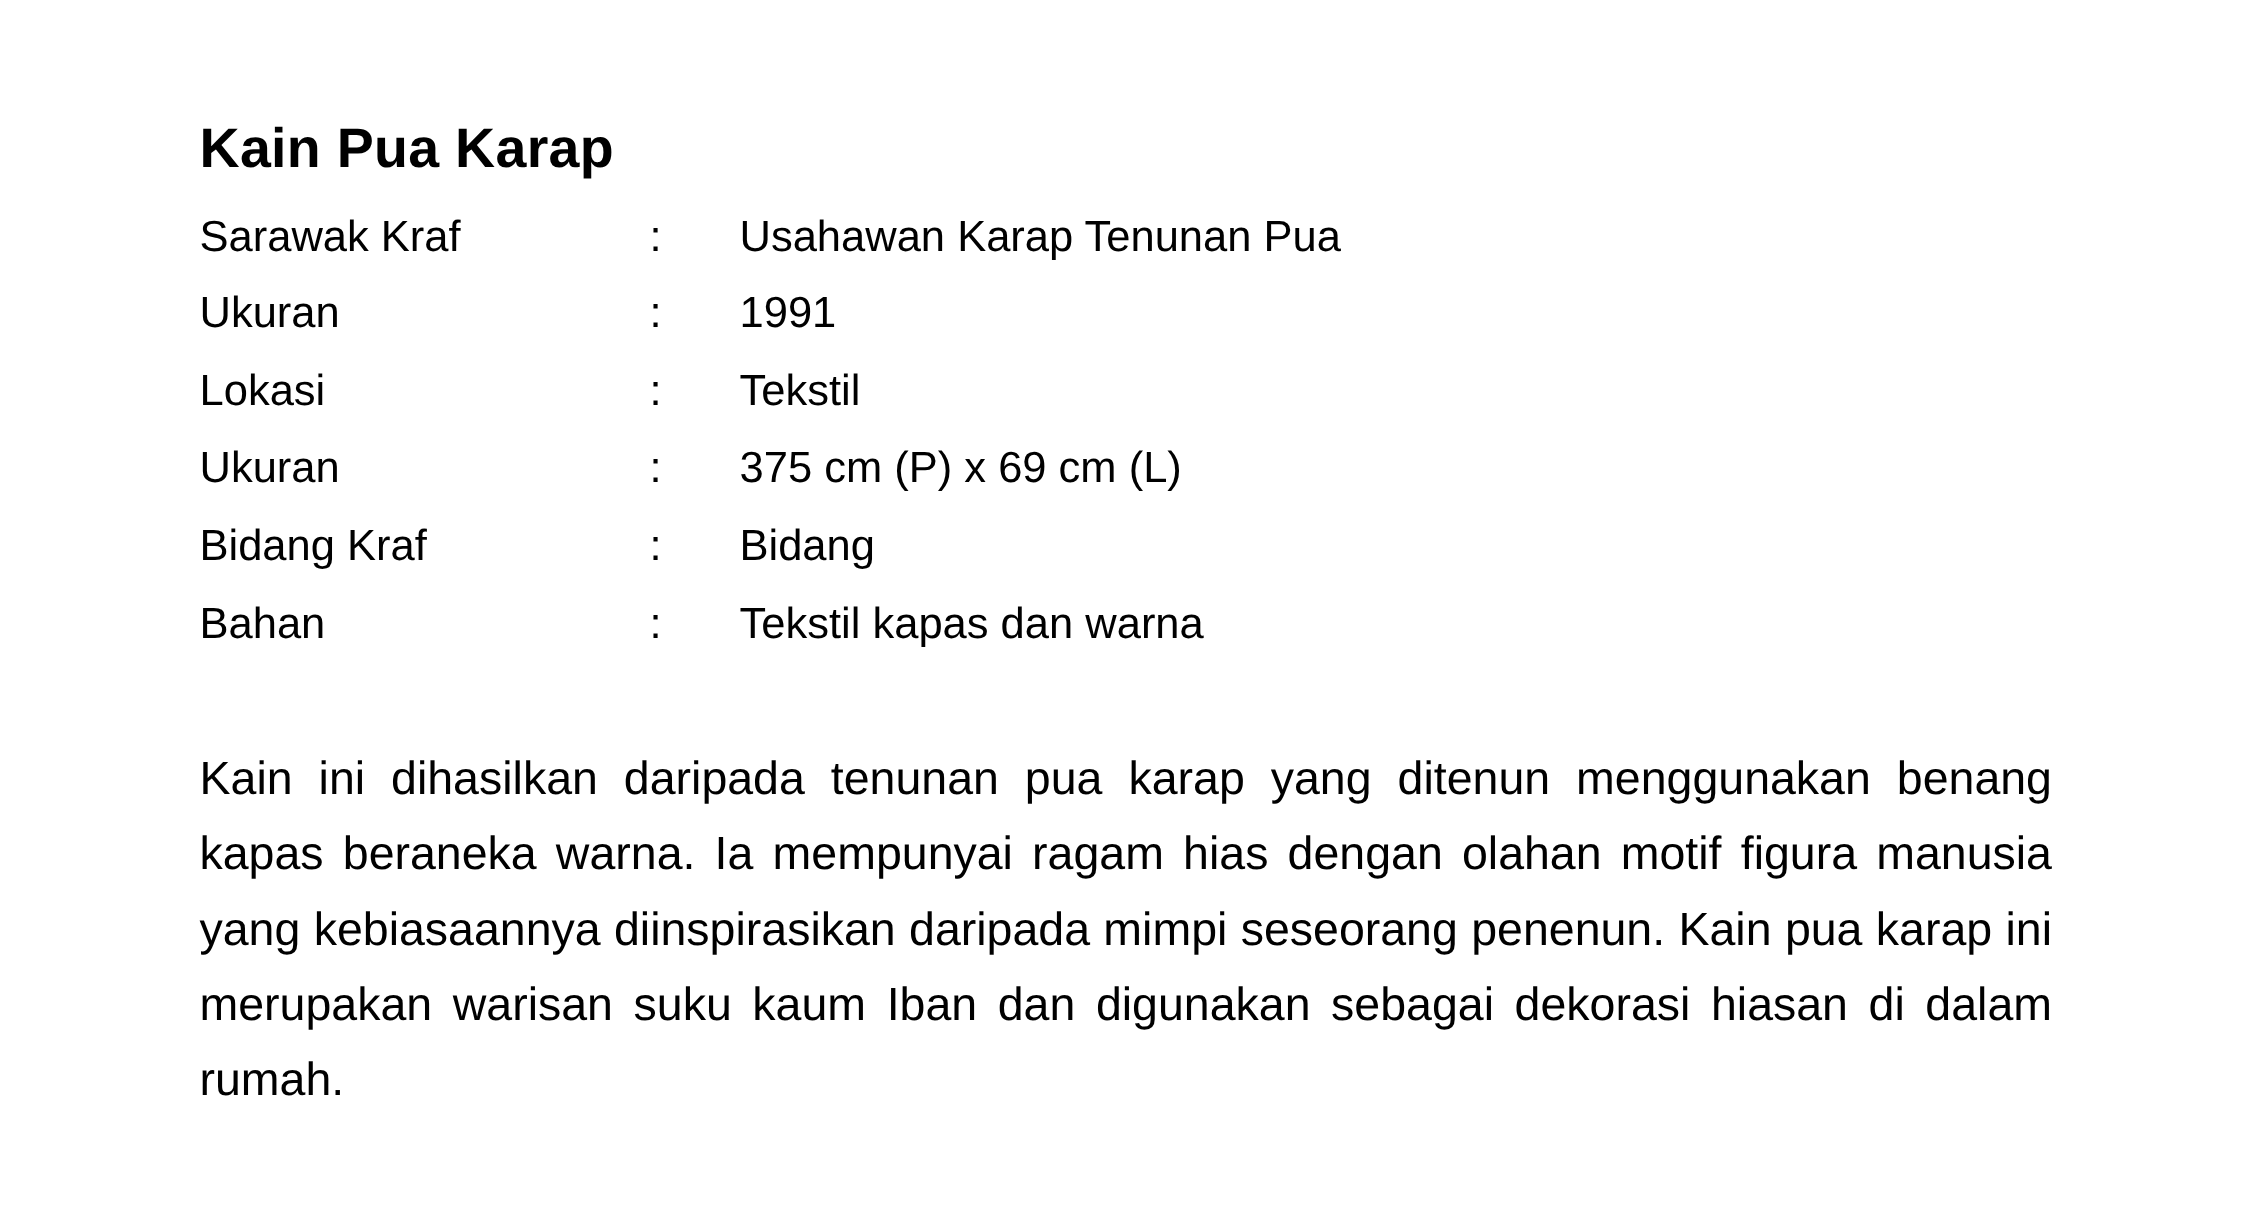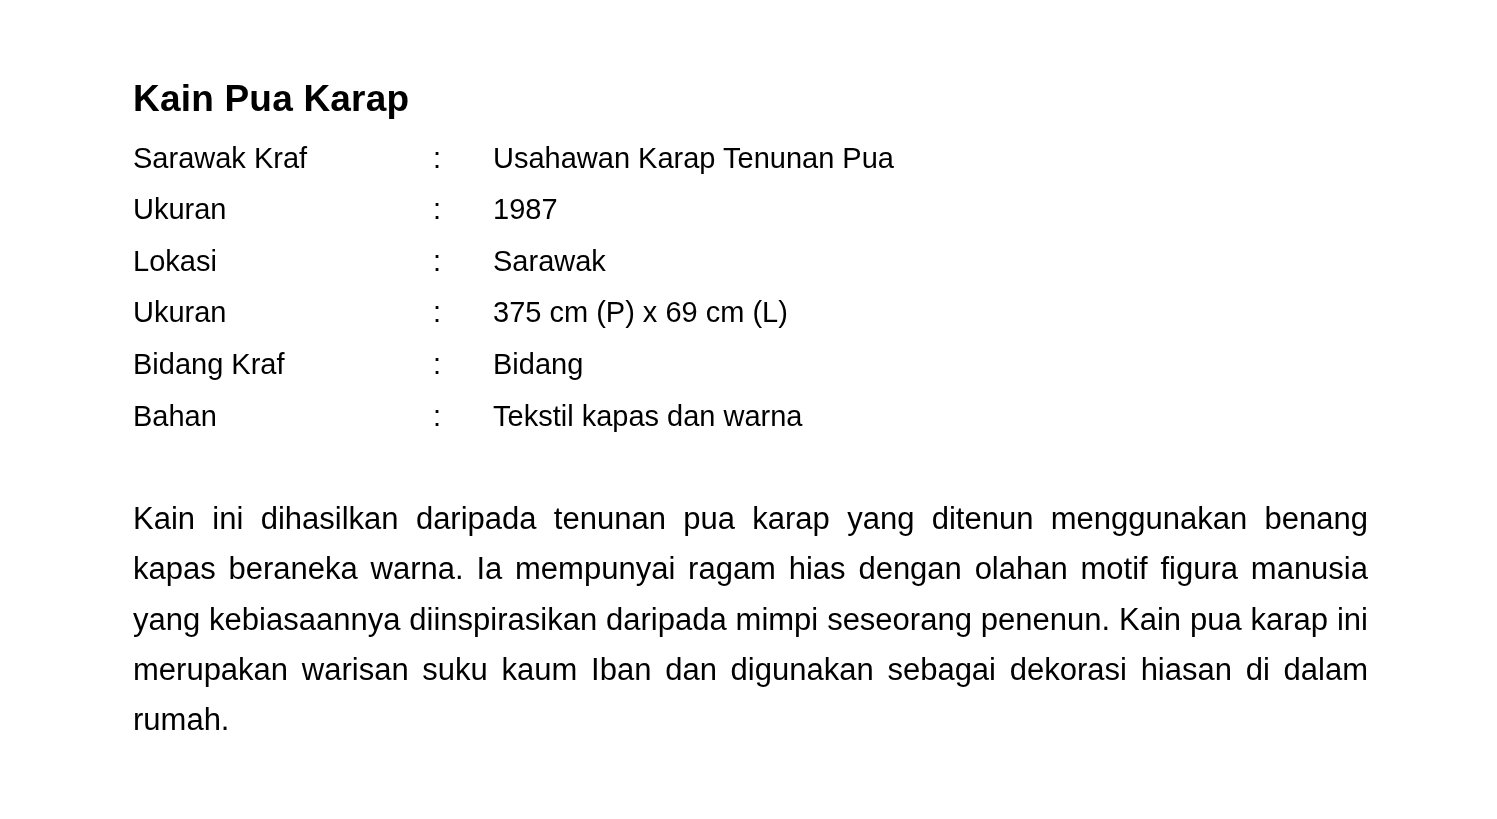--- a/index.html
+++ b/index.html
@@ -68,26 +68,26 @@
   <table class="spec-table">
     <tbody>
       <tr>
         <td class="spec-label">Sarawak Kraf</td>
         <td class="spec-colon">:</td>
         <td class="spec-value">Usahawan Karap Tenunan Pua</td>
       </tr>
       <tr>
         <td class="spec-label">Ukuran</td>
         <td class="spec-colon">:</td>
-        <td class="spec-value">1987</td>
+        <td class="spec-value">1991</td>
       </tr>
       <tr>
         <td class="spec-label">Lokasi</td>
         <td class="spec-colon">:</td>
-        <td class="spec-value">Sarawak</td>
+        <td class="spec-value">Tekstil</td>
       </tr>
       <tr>
         <td class="spec-label">Ukuran</td>
         <td class="spec-colon">:</td>
         <td class="spec-value">375 cm (P) x 69 cm (L)</td>
       </tr>
       <tr>
         <td class="spec-label">Bidang Kraf</td>
         <td class="spec-colon">:</td>
         <td class="spec-value">Bidang</td>

